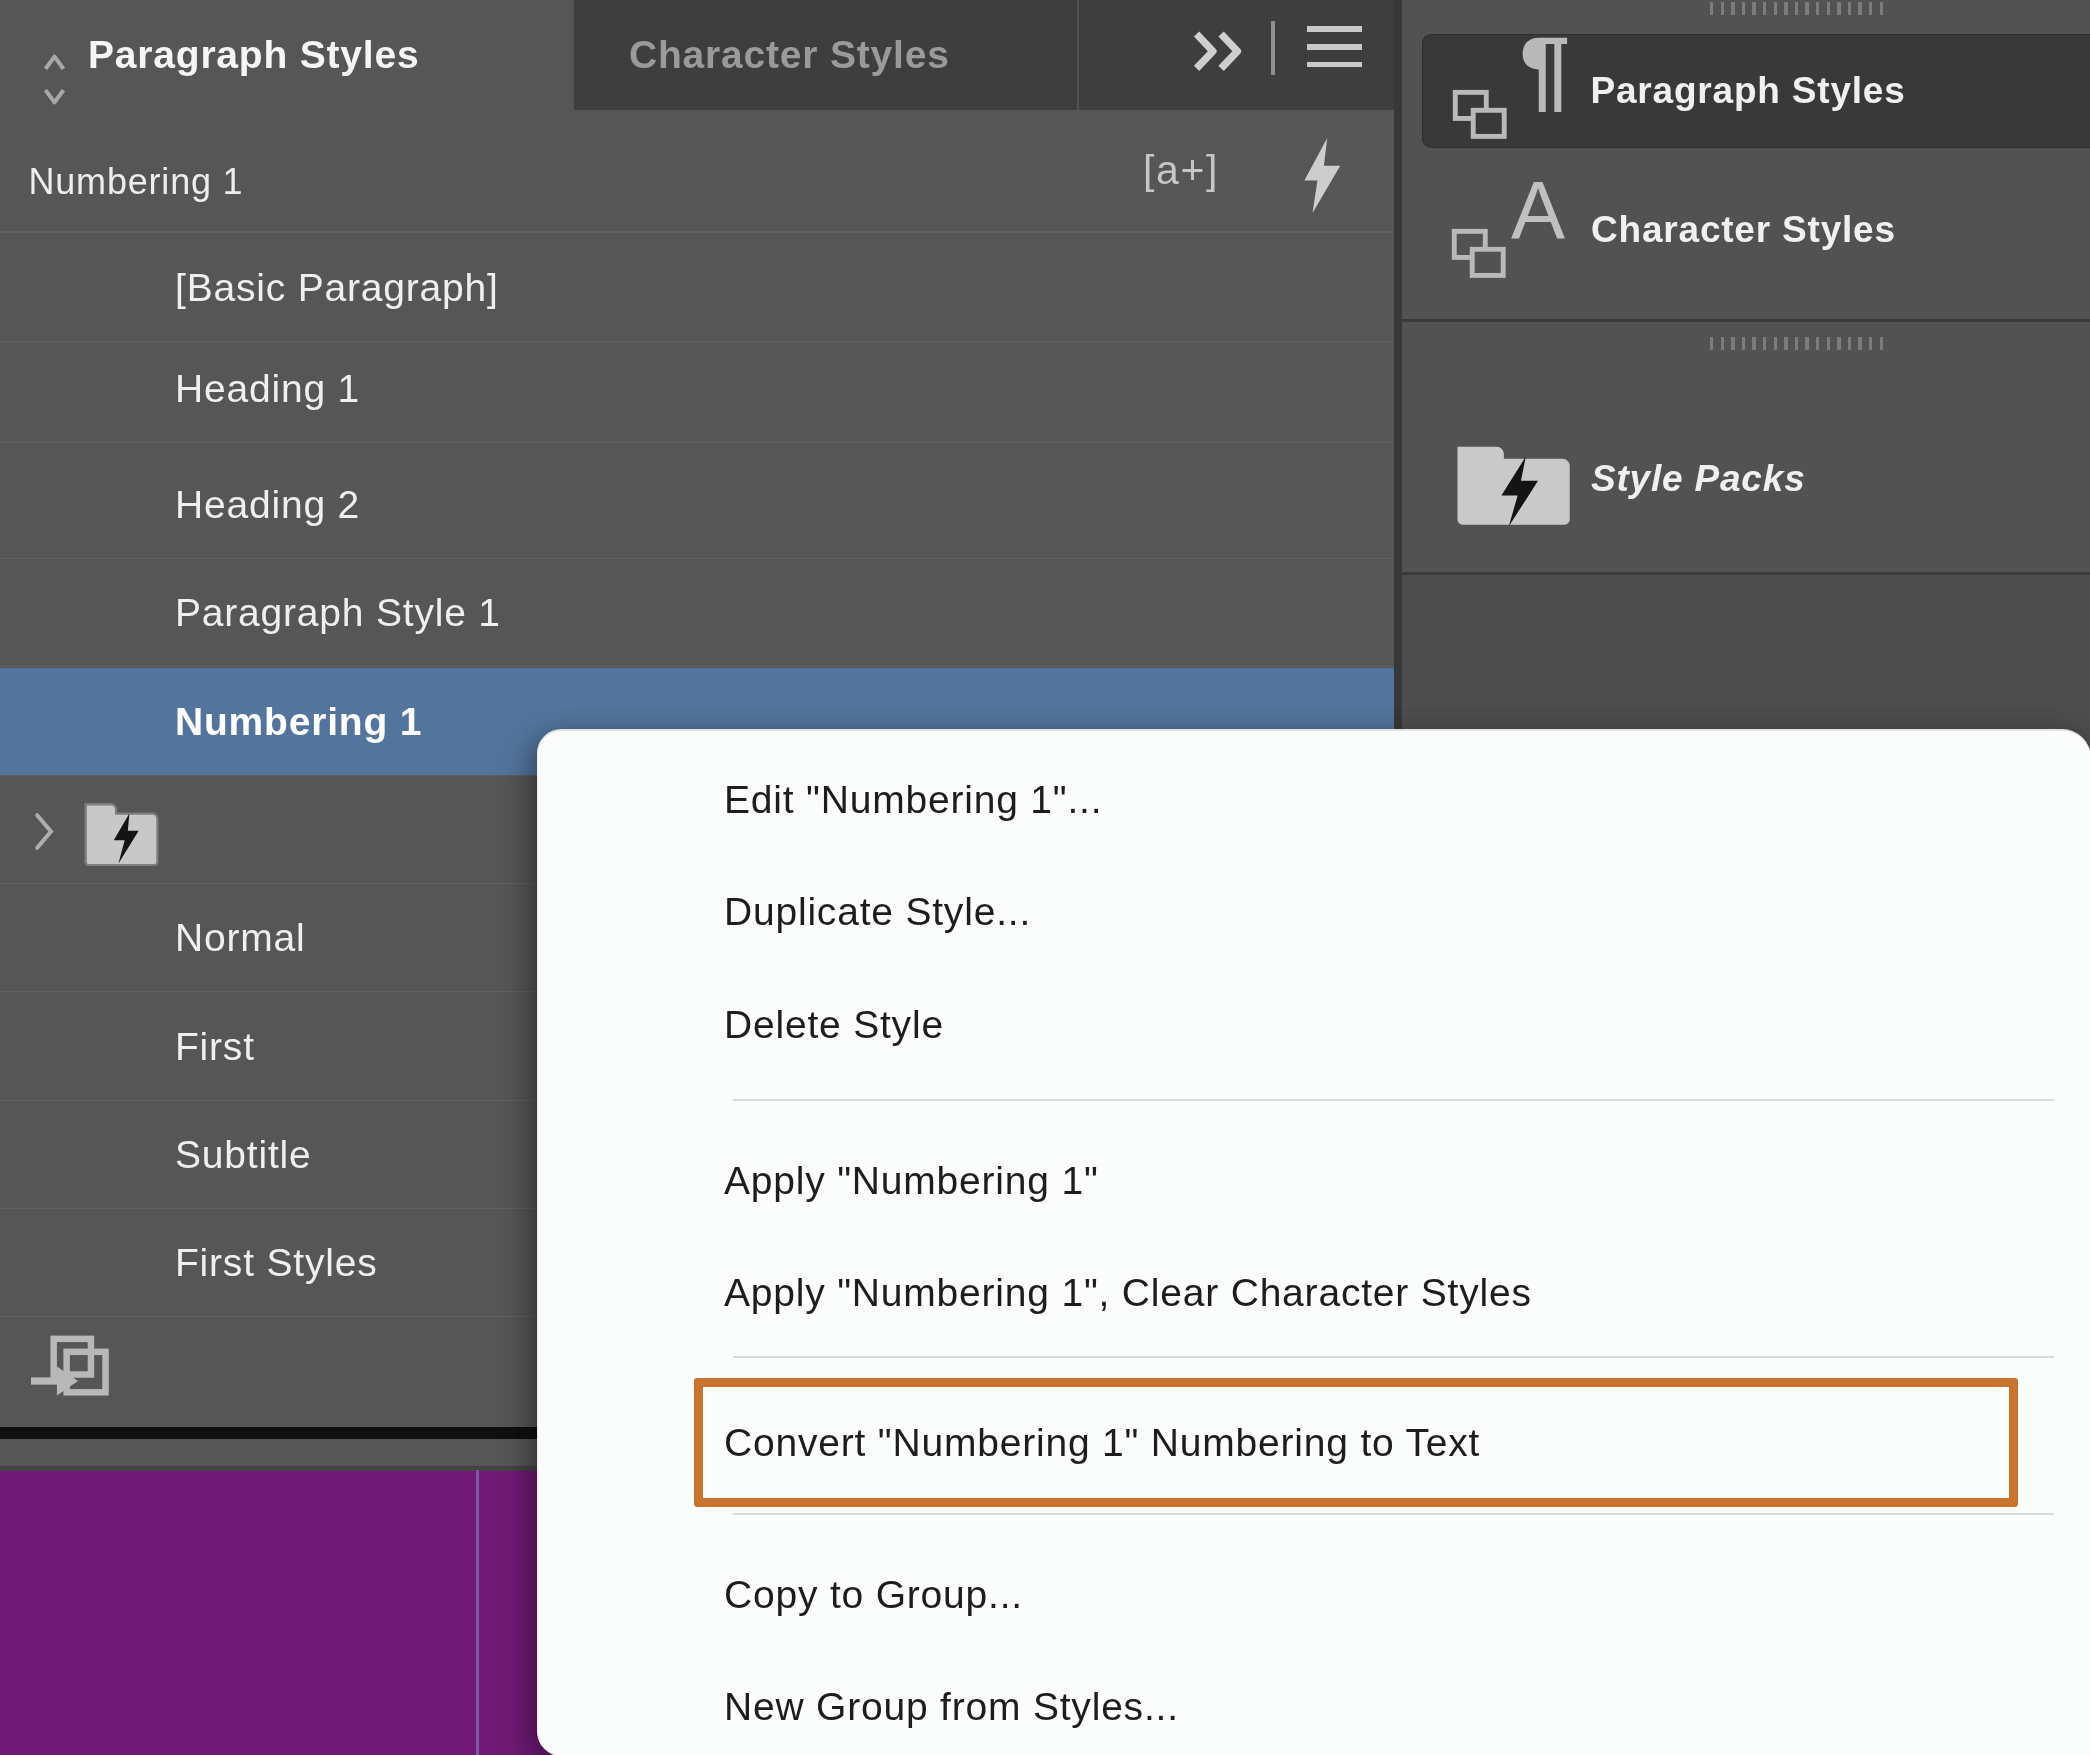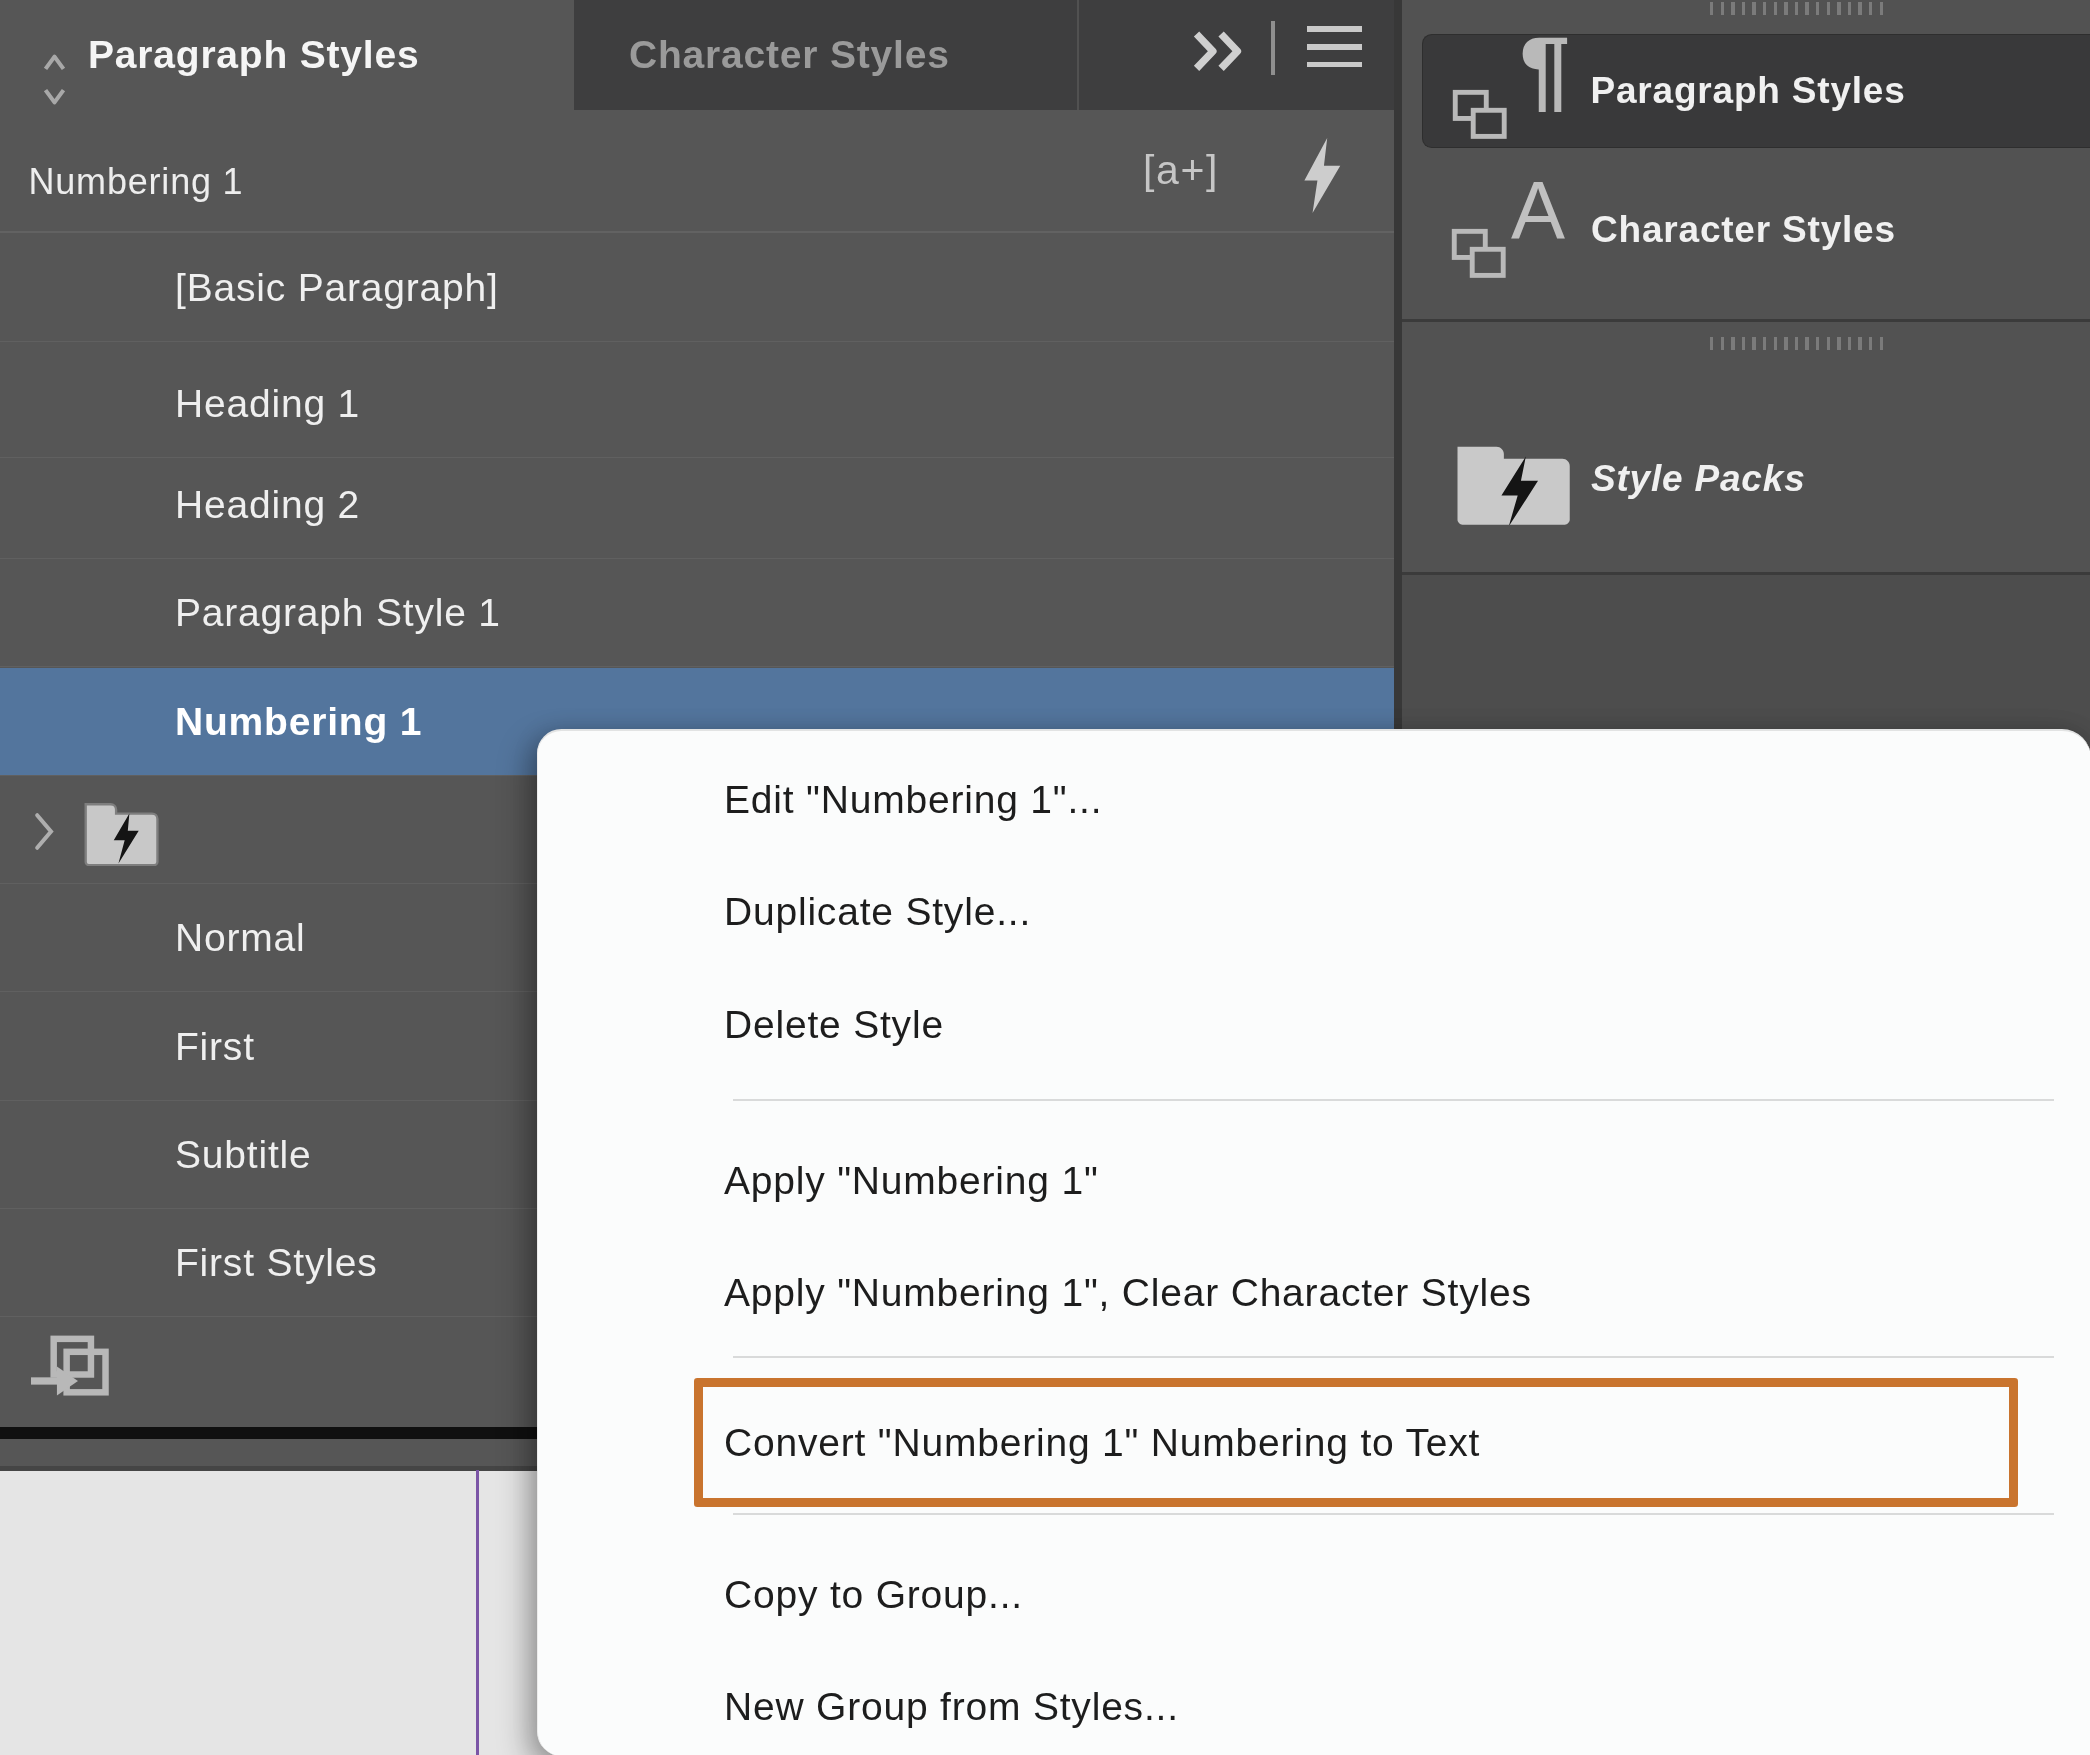--- a/index.html
+++ b/index.html
@@ -1,16 +1,16 @@
 <!DOCTYPE html>
 <html style="font-size:13px"><head>
 <meta charset="utf-8">
 <style>
   html,body{margin:0;padding:0;background:#ffffff;}
-  #stage{position:relative;width:2091px;height:1755px;background:#e5e5e5;
+  #stage{position:relative;width:2091px;height:1755px;background:#701a75;
          font-family:"Liberation Sans",sans-serif;overflow:hidden;}
 
   
   .left-panel{position:absolute;left:0;top:0;width:1394px;height:1470px;background:#565656;}
   .tab-active{position:absolute;left:0;top:0;width:574px;height:110px;background:#565656;
               display:flex;align-items:center;}
   .tab-active .tab-label{color:#f5f5f5;font-weight:700;font-size:39px;letter-spacing:0.8px;margin-left:88px;}
   .tab-dark{position:absolute;left:574px;top:0;width:820px;height:110px;background:#3e3e3f;}
   .tab-inactive-label{position:absolute;left:55px;top:0;height:110px;display:flex;align-items:center;
               color:#9a9a9a;font-weight:700;font-size:39px;letter-spacing:0.8px;}
@@ -109,21 +109,21 @@
     <div class="style-header">Numbering 1</div>
     <span class="badge-a">[a+]</span>
     <svg class="bolt-btn" width="41" height="75" viewBox="0 0 50 92">
       <polygon points="32,0 4,52 20,52 14,92 48,34 28,34" fill="#cdcdcd"></polygon>
     </svg>
     <div class="header-divider"></div>
 
     <div class="style-row" style="top:234px">
       <span>[Basic Paragraph]</span>
     </div>
-    <div class="style-row" style="top:350px">
+    <div class="style-row" style="top:335px">
       <span>Heading 1</span>
     </div>
     <div class="style-row" style="top:451px">
       <span>Heading 2</span>
     </div>
     <div class="style-row" style="top:559px">
       <span>Paragraph Style 1</span>
     </div>
     <div class="style-row selected" style="top:668px">
       <span>Numbering 1</span>

